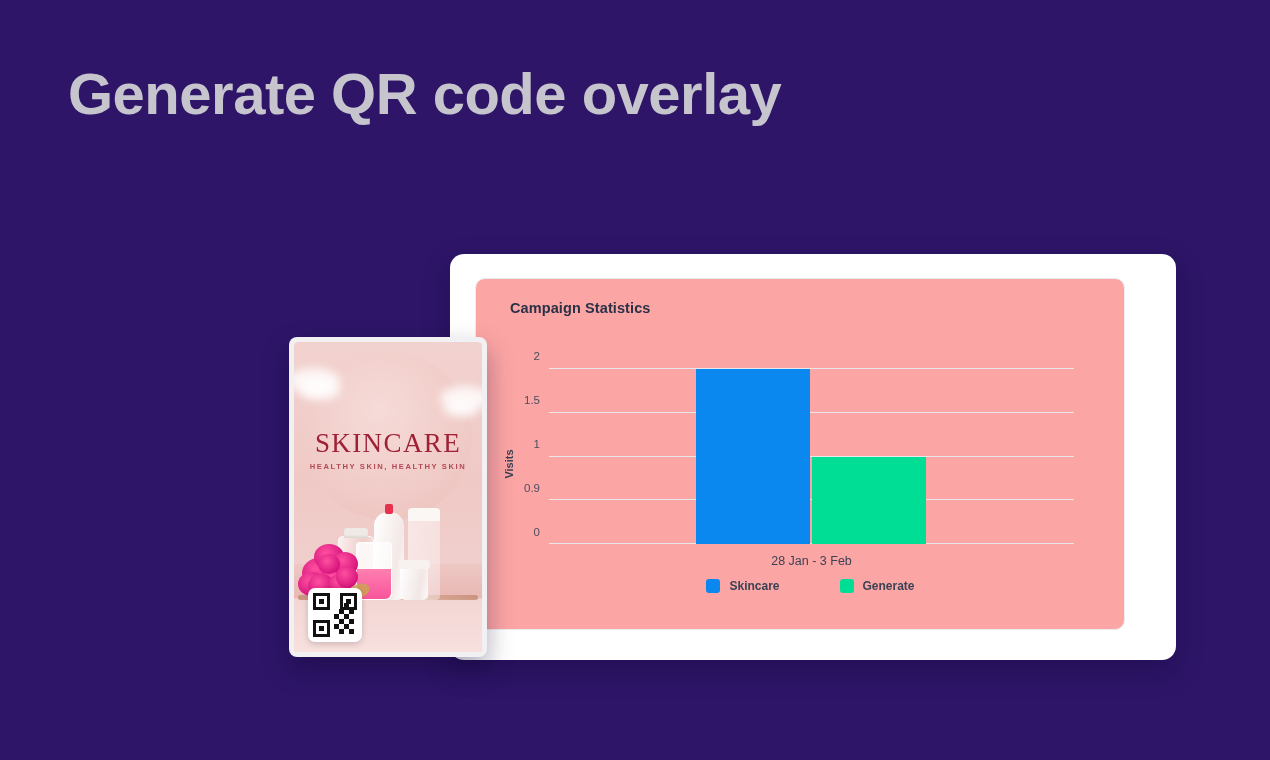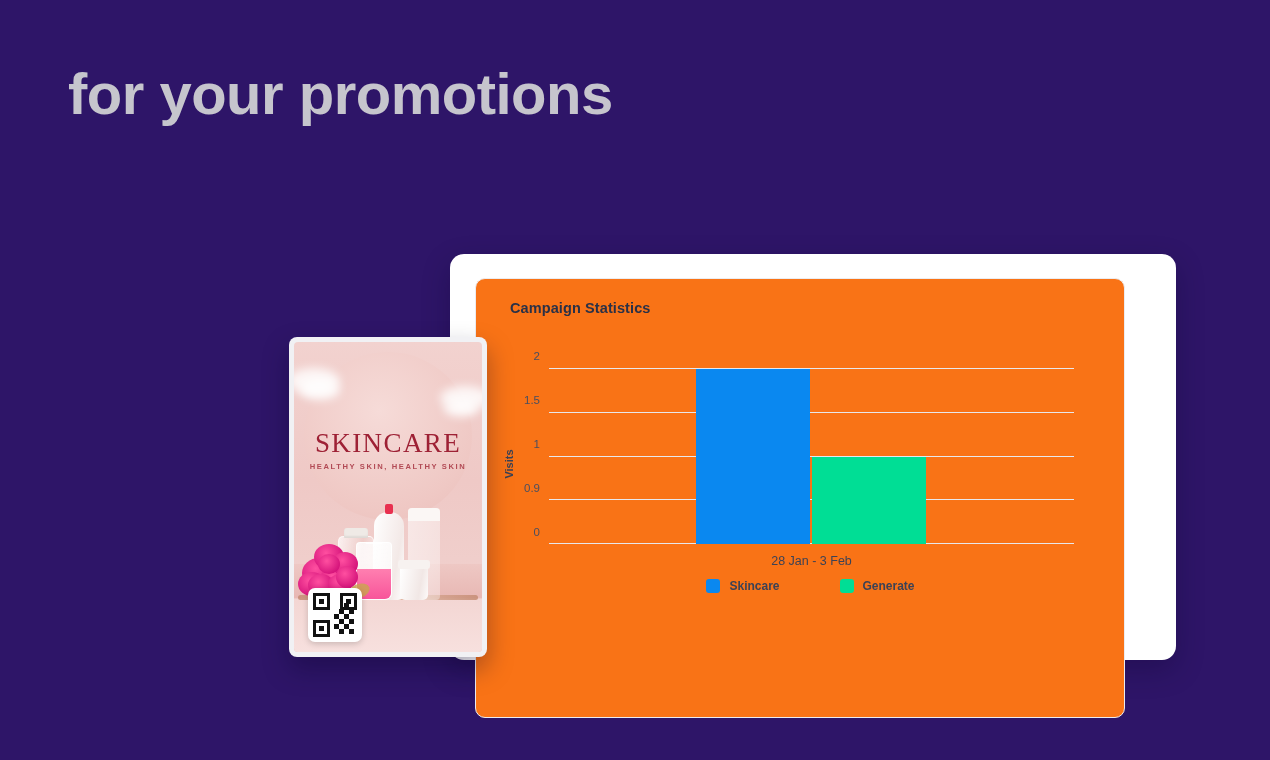--- a/index.html
+++ b/index.html
@@ -38,22 +38,22 @@
     height: 406px;
     background: #ffffff;
     border-radius: 14px;
     box-shadow: 0 10px 28px rgba(10,0,40,0.28);
   }
   .chart-panel {
     position: absolute;
     left: 25px;
     top: 24px;
     width: 650px;
-    height: 440px;
-    background: #f97316;
+    height: 352px;
+    background: #fca5a5;
     border: 1px solid #ECECF0;
     border-radius: 10px;
     box-sizing: border-box;
   }
   .panel-title {
     position: absolute;
     left: 34px;
     top: 21px;
     font-size: 14.5px;
     font-weight: bold;
@@ -359,21 +359,21 @@
   .mod {
     position: absolute;
     width: 5px; height: 5px;
     background: #111111;
   }
 </style>
 </head>
 <body>
 
 <div class="headline">
-  <span class="line">for your promotions</span>
+  <span class="line">Generate QR code overlay</span>
 </div>
 
 <div class="dash-card">
   <div class="chart-panel">
 
     <div class="panel-title">Campaign Statistics</div>
 
     <div class="chart-area">
       <div class="y-axis-title">Visits</div>
 

